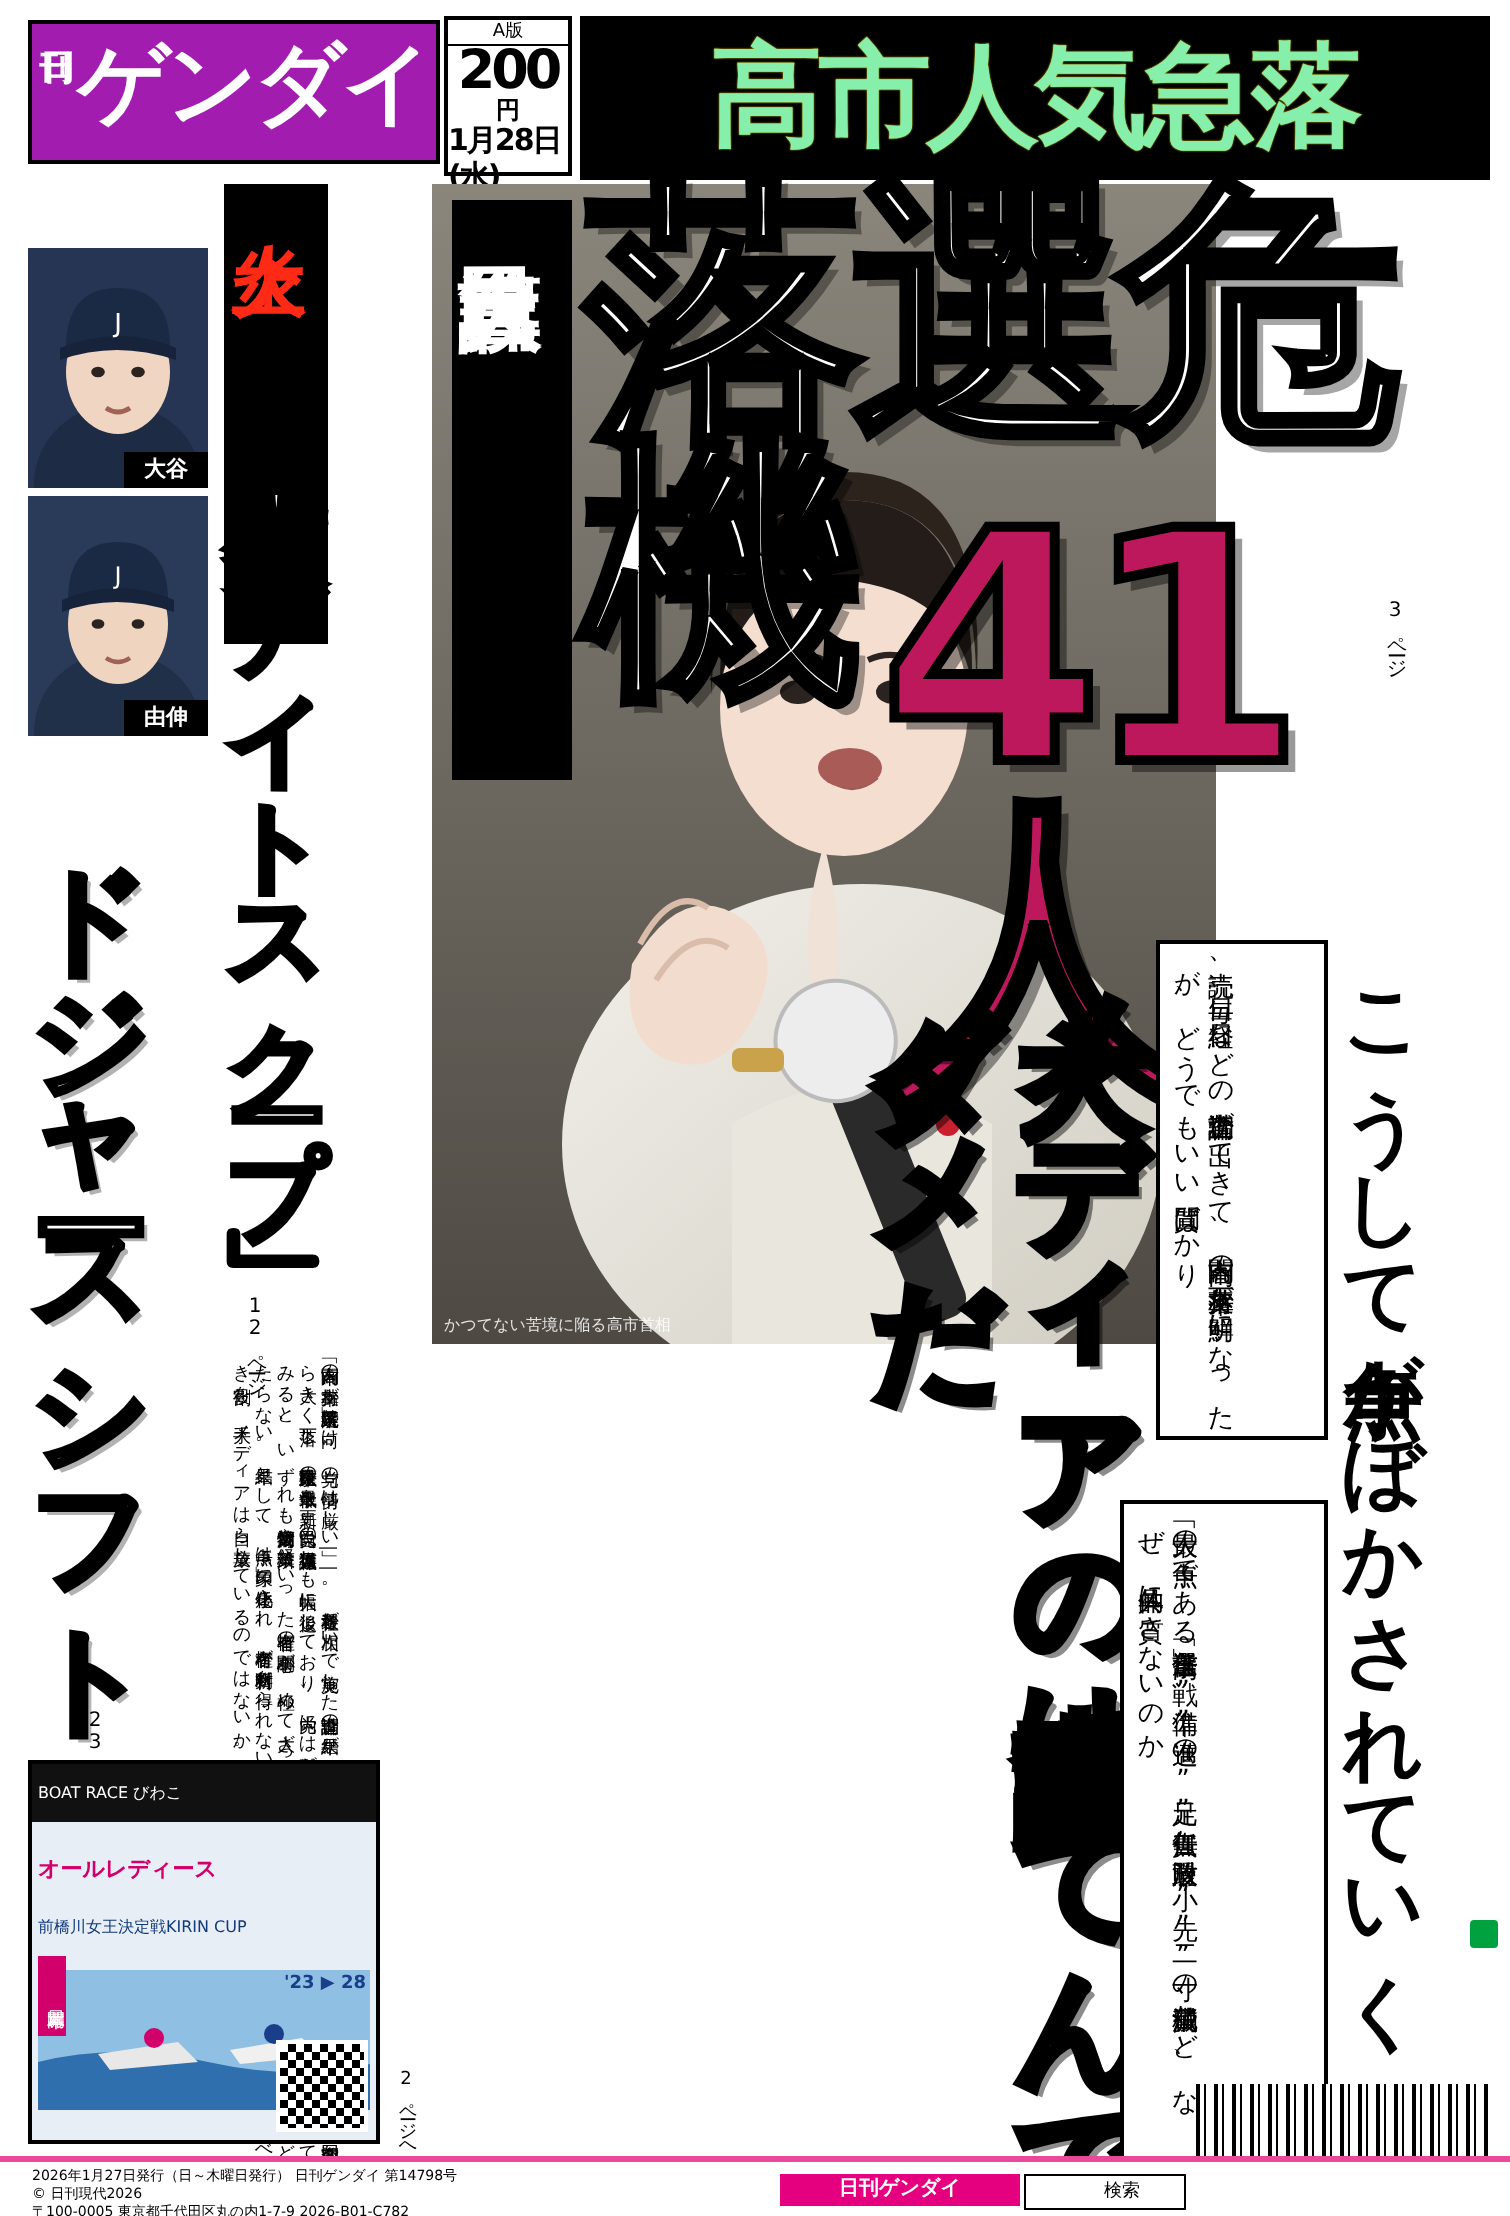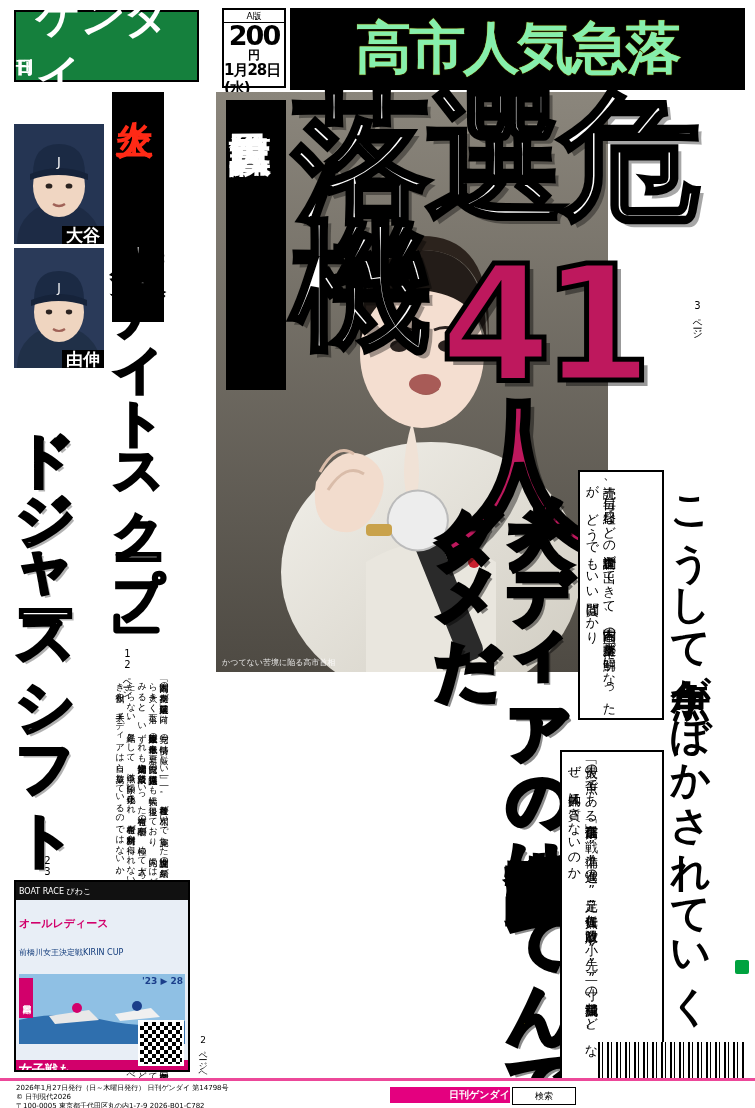--- a/index.html
+++ b/index.html
@@ -2,22 +2,22 @@
 <html><head>
 <meta charset="utf-8">
 <style>
   html,body{margin:0;padding:0;background:#fff;}
   body{width:755px;height:1108px;position:relative;overflow:hidden;
        font-family:"DejaVu Sans","Liberation Sans",sans-serif;color:#000;}
   .page{position:absolute;inset:0;background:#fff;}
   .box{position:absolute;box-sizing:border-box;}
 
   
-  #masthead{left:14px;top:10px;width:185px;height:72px;background:#15803d;color:#fff;
-            display:flex;align-items:center;justify-content:center;border:2px solid #000;}
+  #masthead{left:14px;top:10px;width:206px;height:72px;background:#a21caf;color:#fff;
+            display:flex;justify-content:center;border:2px solid #000;}
   #masthead .mh-small{writing-mode:vertical-rl;text-orientation:upright;font-size:17px;
             font-weight:bold;letter-spacing:0px;margin-right:3px;line-height:1;}
   #masthead .mh-big{font-size:45px;font-weight:bold;letter-spacing:-2px;
             font-family:"DejaVu Sans","Liberation Sans",sans-serif;}
 
   #price{left:222px;top:8px;width:64px;height:80px;border:2px solid #000;background:#fff;
          display:flex;flex-direction:column;align-items:center;justify-content:flex-start;}
   #price .ed{font-size:9px;border-bottom:1px solid #000;width:100%;text-align:center;line-height:12px;}
   #price .yen{font-size:27px;font-weight:bold;line-height:26px;letter-spacing:-2px;}
   #price .yenlabel{font-size:12px;font-weight:bold;line-height:12px;}
@@ -43,21 +43,21 @@
   
   #photo{left:216px;top:92px;width:392px;height:580px;overflow:hidden;background:#6d6a63;}
   #photo .cap{position:absolute;left:6px;bottom:4px;color:#fff;font-size:8px;opacity:.85;}
 
   
   #samurai{left:14px;top:92px;width:90px;height:28px;border:2px solid #000;background:#fff;margin-top:35px;}
   #samurai .t{font-size:20px;font-weight:bold;text-align:center;line-height:24px;}
 
   .player{position:absolute;left:14px;width:90px;height:120px;overflow:hidden;background:#2d3c57;}
   .plabel{position:absolute;left:62px;width:42px;height:18px;background:#000;color:#fff;
-          font-size:17px;font-weight:bold;text-align:center;line-height:18px;}
+          font-size:11px;font-weight:bold;text-align:center;line-height:18px;}
 
   #dodgers{left:14px;top:390px;width:92px;height:480px;}
   #dodgers .v{writing-mode:vertical-rl;text-orientation:upright;font-size:59px;font-weight:bold;
               color:#fff;-webkit-text-stroke:3px #000;letter-spacing:-3px;line-height:64px;
               text-shadow:3px 3px 0 rgba(0,0,0,.3);}
   #dodgerspage{position:absolute;left:40px;top:855px;font-size:10px;writing-mode:vertical-rl;text-orientation:upright;}
 
   
   #daienjou{left:112px;top:92px;width:52px;height:230px;background:#000;}
   #daienjou .v{writing-mode:vertical-rl;text-orientation:upright;color:#ff2a16;font-size:37px;
@@ -91,38 +91,38 @@
   #saidai .v{writing-mode:vertical-rl;text-orientation:upright;font-size:13px;line-height:17px;}
 
   
   #bodytext{left:112px;top:672px;width:320px;height:408px;padding:4px 2px;}
   #bodytext .v{writing-mode:vertical-rl;text-orientation:upright;font-size:9px;line-height:11px;
                height:400px;letter-spacing:0px;column-gap:6px;text-align:justify;}
   #bodypage{position:absolute;left:196px;top:1035px;font-size:9px;writing-mode:vertical-rl;text-orientation:upright;}
 
   
   #ad{left:14px;top:880px;width:176px;height:192px;border:2px solid #000;background:#e8eef6;overflow:hidden;}
-  #ad .adtop{height:18px;background:#111;color:#fff;font-size:8px;display:flex;align-items:center;padding-left:3px;}
+  #ad .adtop{height:29px;background:#111;color:#fff;font-size:8px;display:flex;align-items:center;padding-left:3px;}
   #ad .adtitle{font-size:11px;font-weight:bold;color:#d2006b;padding:18px 3px;line-height:12px;}
   #ad .adsub{font-size:8px;padding:0 3px;line-height:10px;color:#103a7a;}
   #ad .adpic{height:70px;margin:16px 3px;background:linear-gradient(#bcd8ef,#7fb0d8);position:relative;overflow:hidden;}
   #ad .adband{background:#d2006b;color:#fff;font-size:13px;font-weight:bold;padding:1px 3px;}
   #ad .adfoot{font-size:9px;padding:1px 3px;line-height:11px;font-weight:normal;}
   #ad .qr{position:absolute;right:4px;bottom:4px;width:42px;height:42px;background:
      repeating-conic-gradient(#000 0 25%, #fff 0 50%) 0 0/8px 8px;border:2px solid #fff;}
   #ad .redtab{position:absolute;left:3px;top:96px;width:14px;height:40px;background:#d2006b;color:#fff;
      writing-mode:vertical-rl;text-orientation:upright;font-size:9px;text-align:center;}
 
   
   #footer{left:0;top:1078px;width:755px;height:30px;border-top:3px solid #ec4899;background:#fff;}
   #footer .fl{position:absolute;left:16px;top:3px;font-size:7px;line-height:9px;}
   #footer .fc{position:absolute;left:390px;top:6px;width:120px;height:16px;background:#e4007f;color:#fff;
-      font-size:10px;text-align:right;line-height:16px;font-weight:bold;}
+      font-size:10px;text-align:center;line-height:16px;font-weight:bold;}
   #footer .fsearch{position:absolute;left:512px;top:6px;width:62px;height:16px;border:1px solid #000;
-      font-size:9px;text-align:center;line-height:16px;background:#fff;}
+      font-size:9px;text-align:center;line-height:16px;background:#fff;padding-left:17px;}
   #barcode{position:absolute;left:598px;top:1042px;width:146px;height:50px;background:#fff;}
   #barcode .bars{height:38px;width:100%;background:repeating-linear-gradient(90deg,#000 0 2px,#fff 2px 4px,#000 4px 5px,#fff 5px 9px);}
   #barcode .bnum{font-size:8px;text-align:center;letter-spacing:1px;}
 
   #greenmark{position:absolute;left:735px;top:960px;width:14px;height:14px;background:#00a23f;border-radius:2px;}
 </style>
 </head>
 <body>
 
 <div class="page">

